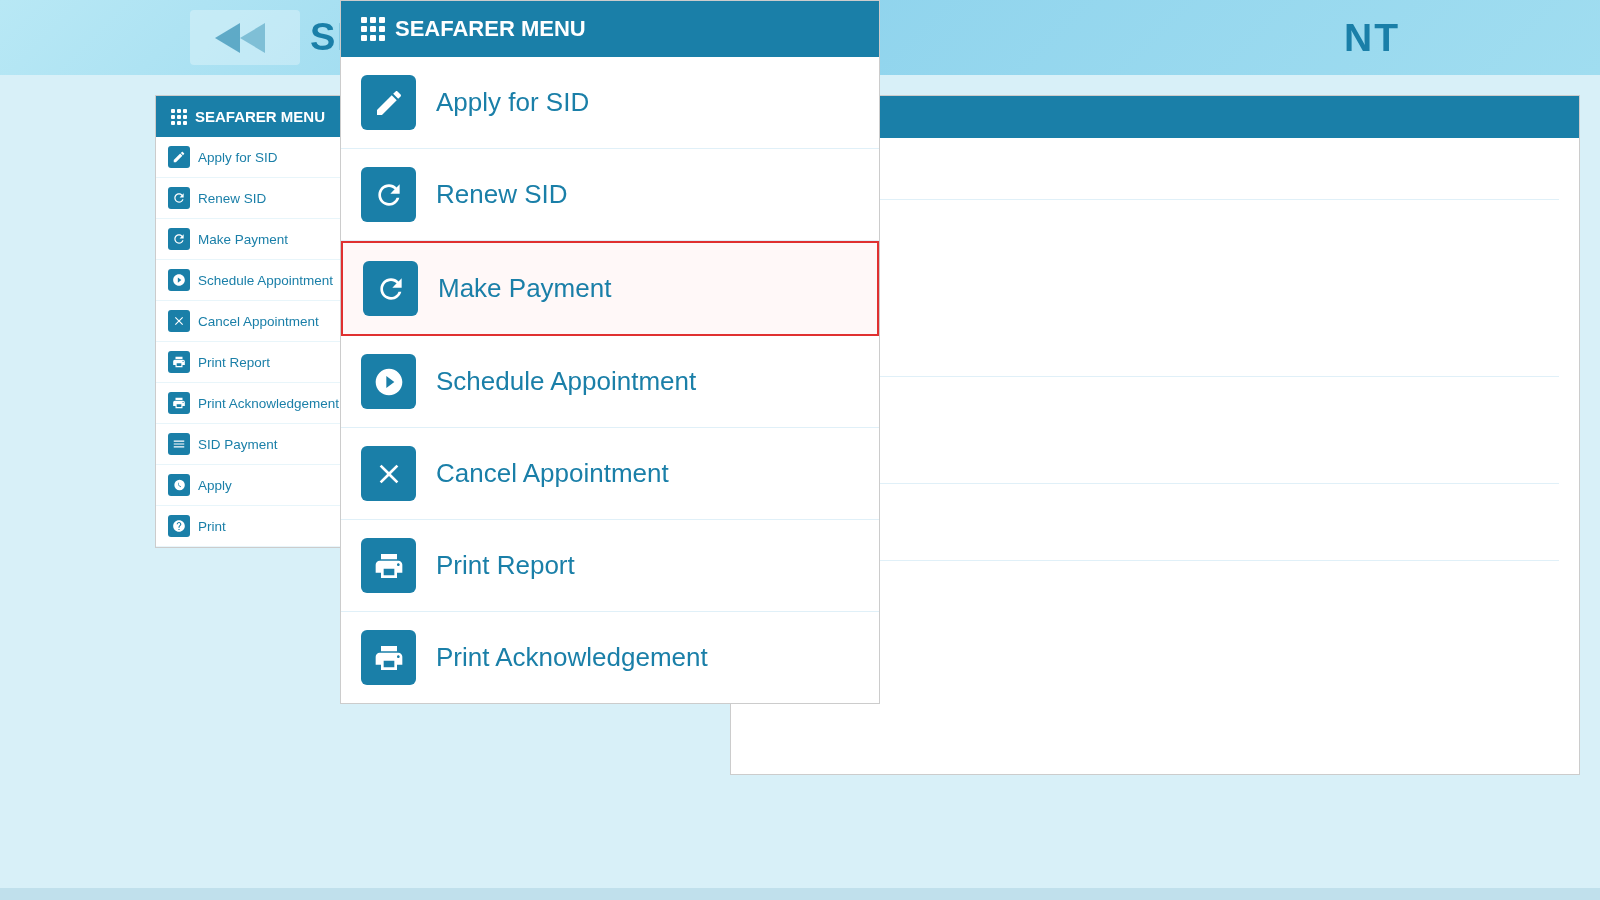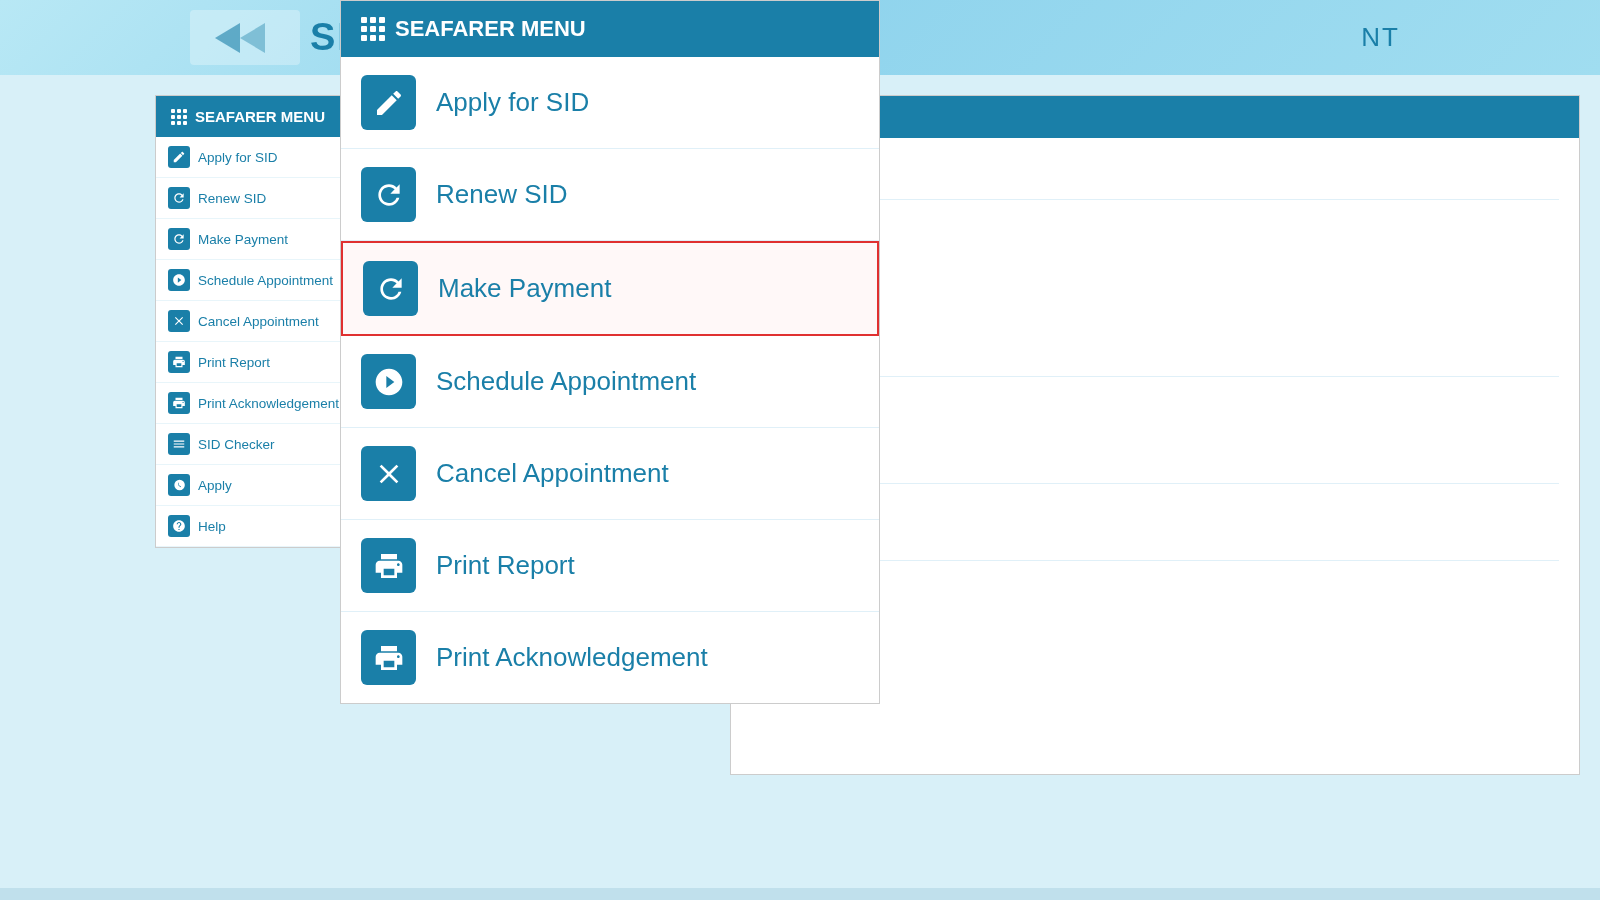--- a/index.html
+++ b/index.html
@@ -41,22 +41,22 @@
     .header-title-partial {
       position: absolute;
       left: 310px;
       font-size: 38px;
       font-weight: bold;
       color: #1a7fa8;
       letter-spacing: 2px;
     }
 
     .header-nt-text {
-      font-size: 26px;
-      font-weight: normal;
+      font-size: 39px;
+      font-weight: bold;
       color: #1a7fa8;
       letter-spacing: 2px;
     }
 
     
     .dropdown-overlay {
       position: absolute;
       top: 0;
       left: 340px;
       width: 540px;
@@ -443,39 +443,39 @@
   </div>
 
 
 
   <div class="sidebar-item">
     <div class="sidebar-item-icon">
       <svg viewBox="0 0 24 24">
           <path d="M3 18h18v-2H3v2zm0-5h18v-2H3v2zm0-7v2h18V6H3z"></path>
         </svg>
     </div>
-    <span class="sidebar-item-label">SID Checker</span>
+    <span class="sidebar-item-label">SID Payment</span>
   </div>
 
   <div class="sidebar-item">
     <div class="sidebar-item-icon">
       <svg viewBox="0 0 24 24">
           <path d="M13 3a9 9 0 0 0-9 9 9 9 0 0 0 9 9 9 9 0 0 0 9-9 9 9 0 0 0-9-9zm-1 5v4.24l3.54 2.12-.77 1.3L11 13V8h1z"></path>
         </svg>
     </div>
     <span class="sidebar-item-label">Apply</span>
   </div>
 
   <div class="sidebar-item">
     <div class="sidebar-item-icon">
       <svg viewBox="0 0 24 24">
           <path d="M12 2C6.48 2 2 6.48 2 12s4.48 10 10 10 10-4.48 10-10S17.52 2 12 2zm1 17h-2v-2h2v2zm2.07-7.75l-.9.92C13.45 12.9 13 13.5 13 15h-2v-.5c0-1.1.45-2.1 1.17-2.83l1.24-1.26c.37-.36.59-.86.59-1.41 0-1.1-.9-2-2-2s-2 .9-2 2H8c0-2.21 1.79-4 4-4s4 1.79 4 4c0 .88-.36 1.68-.93 2.25z"></path>
         </svg>
     </div>
-    <span class="sidebar-item-label">Help</span>
+    <span class="sidebar-item-label">Print</span>
   </div>
 </div>
 
 <div class="right-content" style="top:95px; height:680px;">
   <div class="right-content-header">
     <span>n</span>
   </div>
   <div class="right-content-body">
     <div class="right-content-section">
       <p>required documents.</p>

